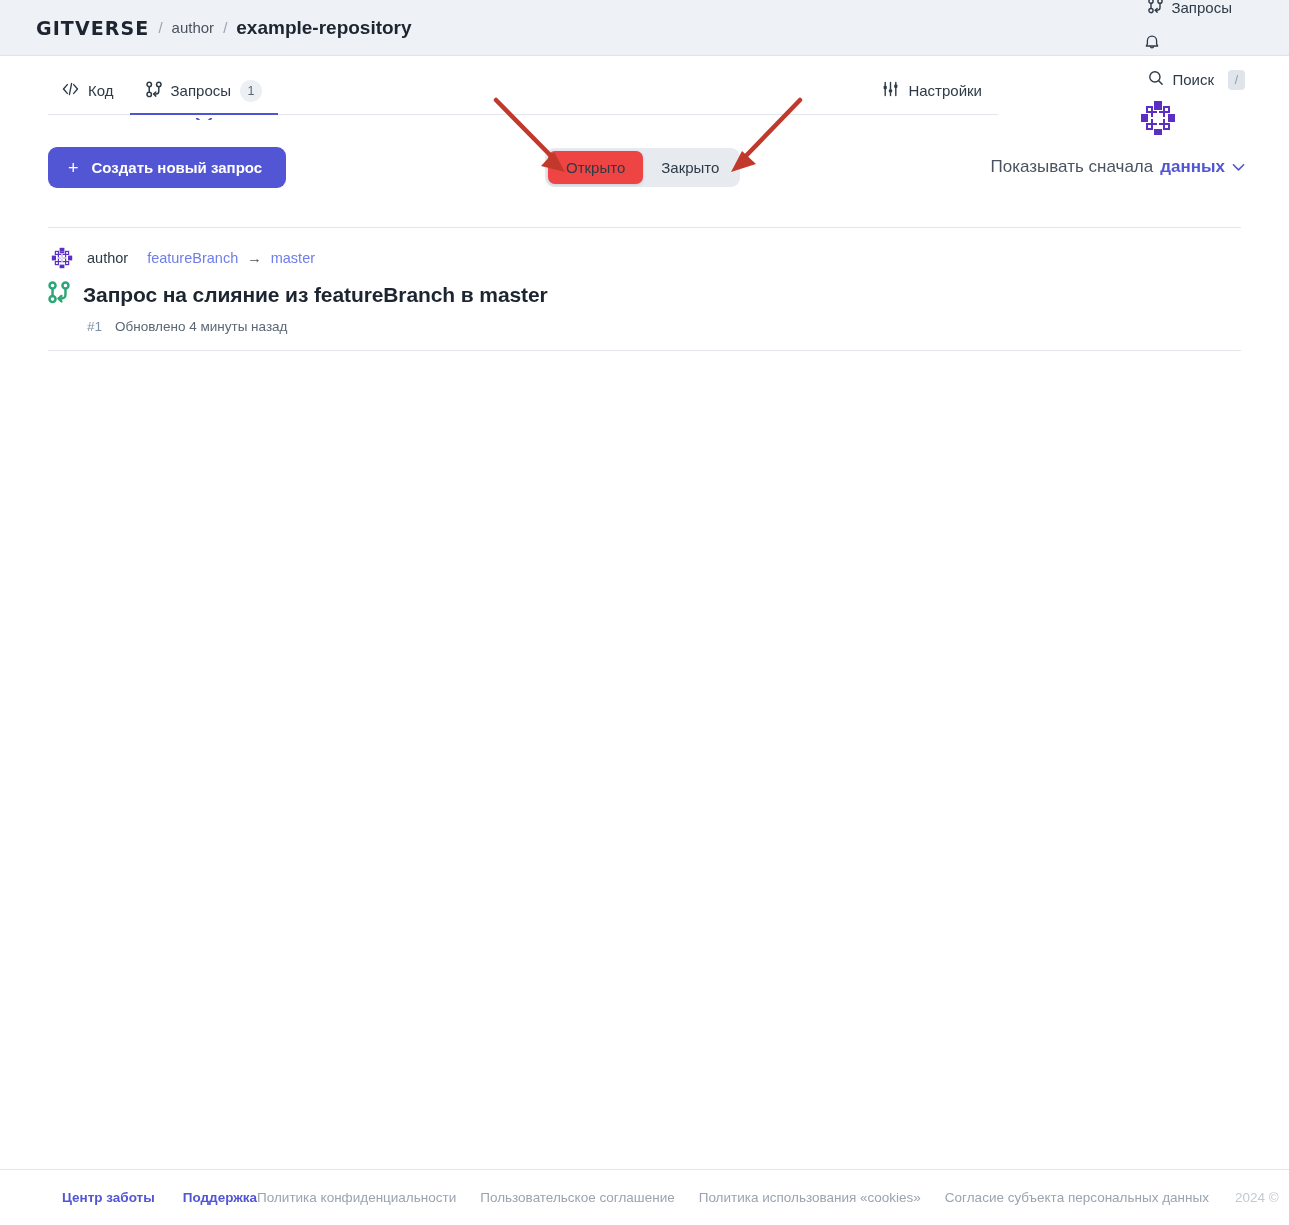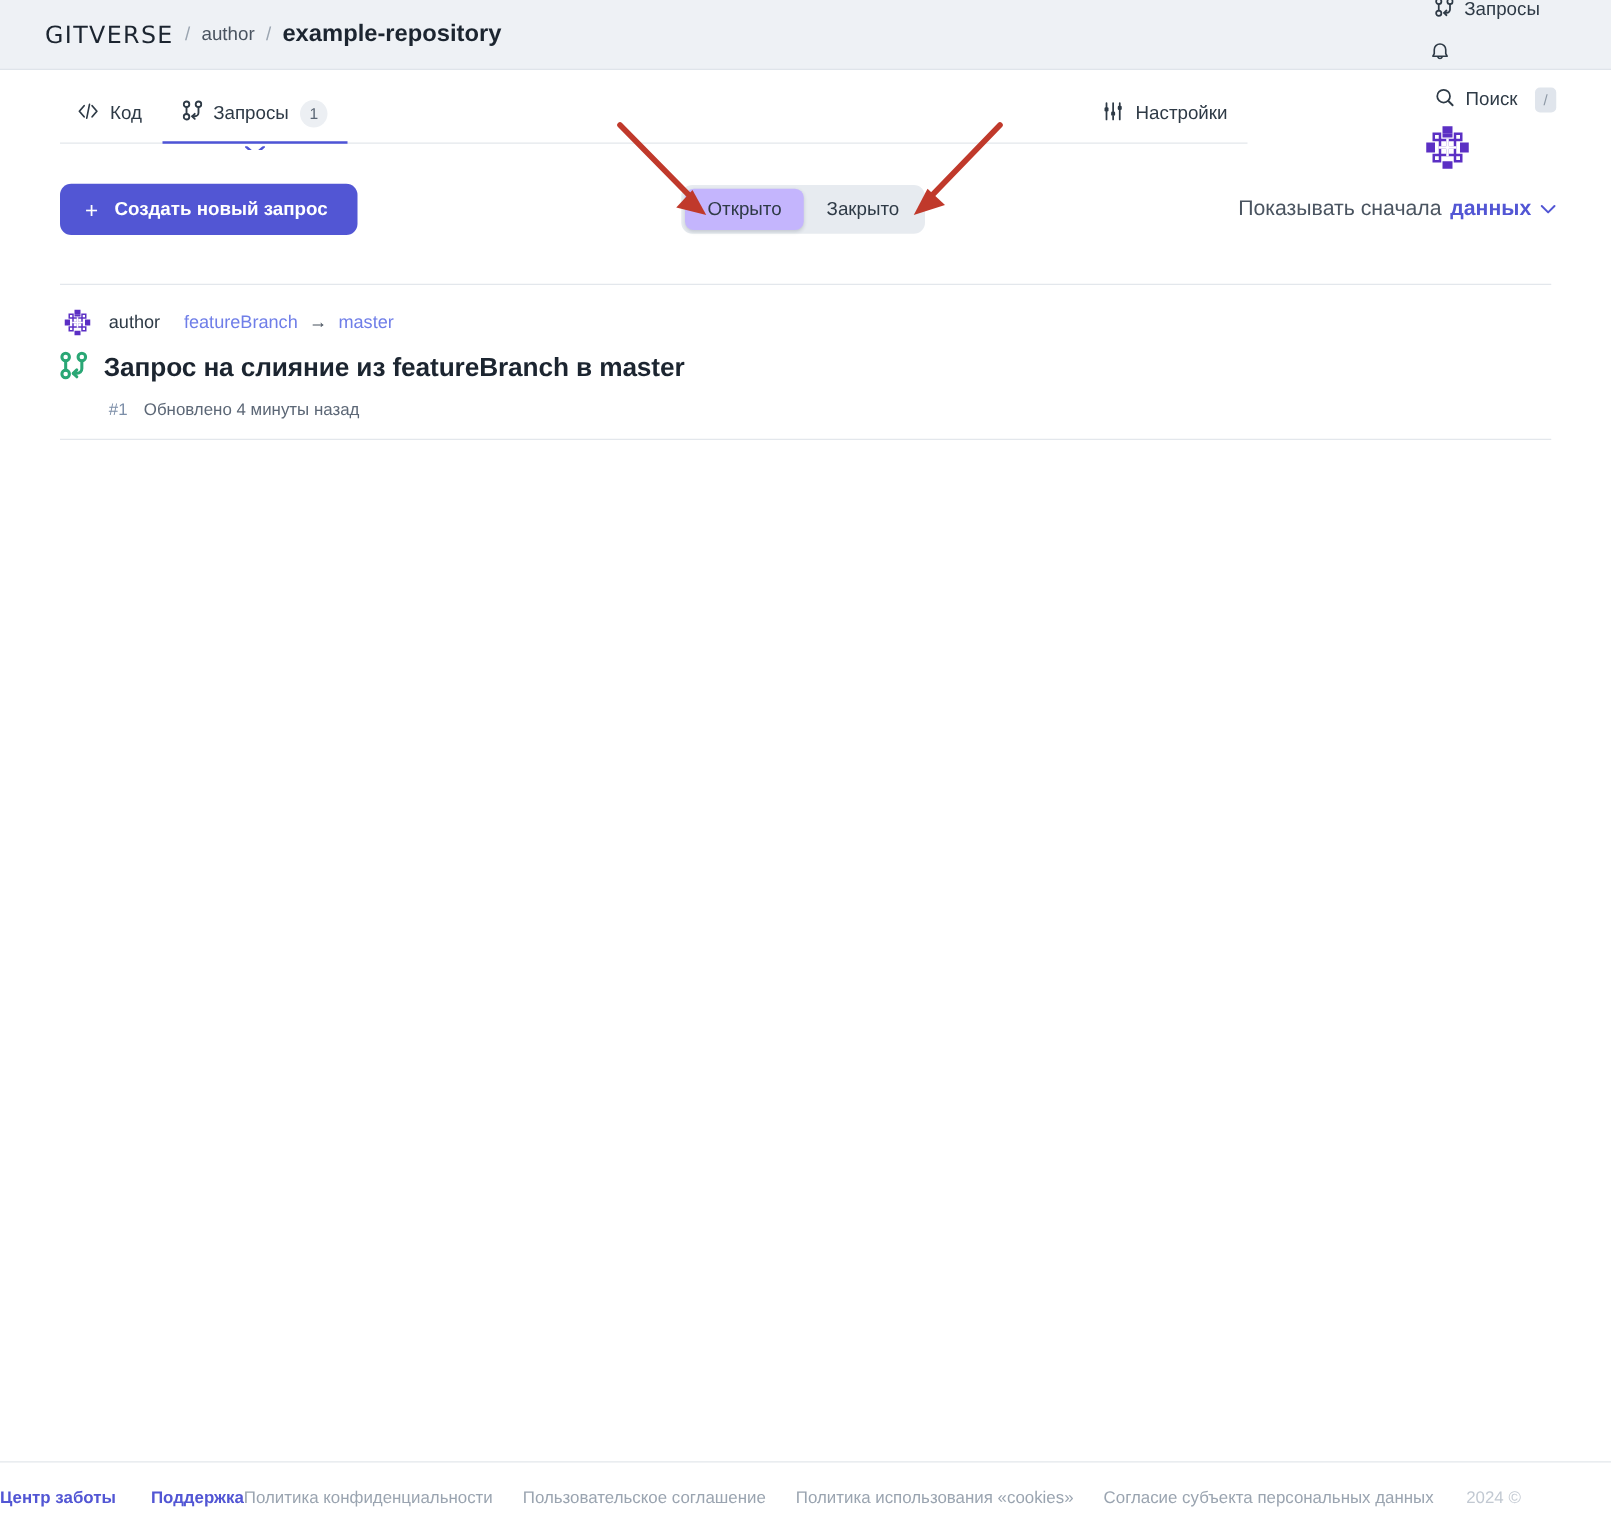--- a/index.html
+++ b/index.html
@@ -33,21 +33,21 @@
   }
 
   .brand-group {
     display: flex;
     align-items: center;
     margin-left: 36px;
     gap: 9px;
   }
   .brand-logo {
     font-family: "DejaVu Sans", sans-serif;
-    font-weight: 400;
+    font-weight: 700;
     font-size: 19px;
     letter-spacing: 1.1px;
     color: #1c2530;
   }
   .crumb-sep { color: #9aa4b0; font-size: 15px; }
   .crumb-owner { color: #4a5460; font-size: 15px; }
   .crumb-repo { color: #1c2530; font-size: 19px; font-weight: 700; }
 
   .topnav {
     display: flex;
@@ -214,21 +214,21 @@
     border-radius: 7px;
     font-size: 15px;
     color: #2e3a46;
     background: transparent;
     border: none;
     cursor: pointer;
     font-family: "Liberation Sans", sans-serif;
     white-space: nowrap;
   }
   .seg.active {
-    background: #c4b5fd;
+    background: #ef4444;
     box-shadow: 0 1px 3px rgba(30,40,60,.17);
   }
 
   .sorter {
     position: absolute;
     right: 44px; top: 157px;
     display: flex;
     align-items: center;
     gap: 7px;
     font-size: 17px;
@@ -307,20 +307,21 @@
     bottom: 0;
     width: 1289px;
     height: 56px;
     border-top: 1px solid #e3e7ec;
     display: flex;
     align-items: center;
   }
   .footer-inner {
     display: flex;
     align-items: center;
+    margin-left: 62px;
     gap: 0;
     font-size: 13.5px;
     white-space: nowrap;
   }
   .foot-link { color: #5256d4; font-weight: 700; cursor: pointer; }
   .foot-link + .foot-link { margin-left: 28px; }
   .foot-muted { color: #9aa4b0; cursor: pointer; }
   .foot-gap-lg { margin-left: 24px; }
   .foot-copy { color: #c2c9d2; margin-left: 26px; }
 </style>

